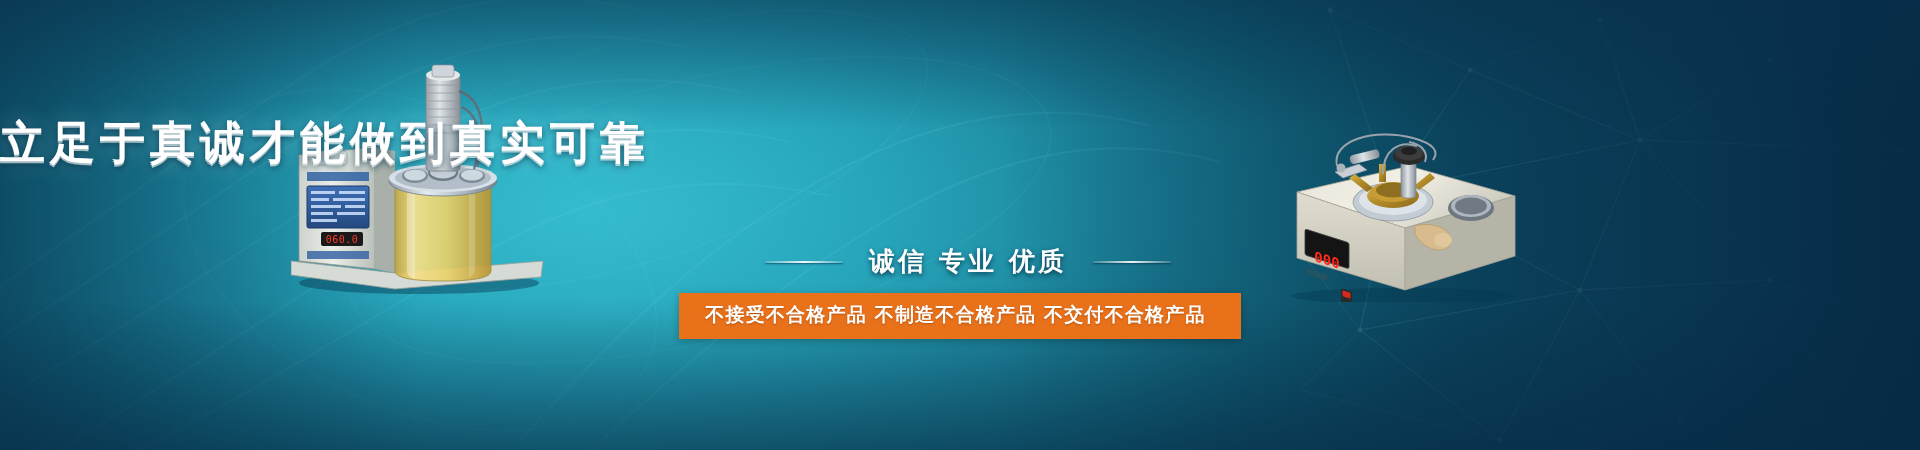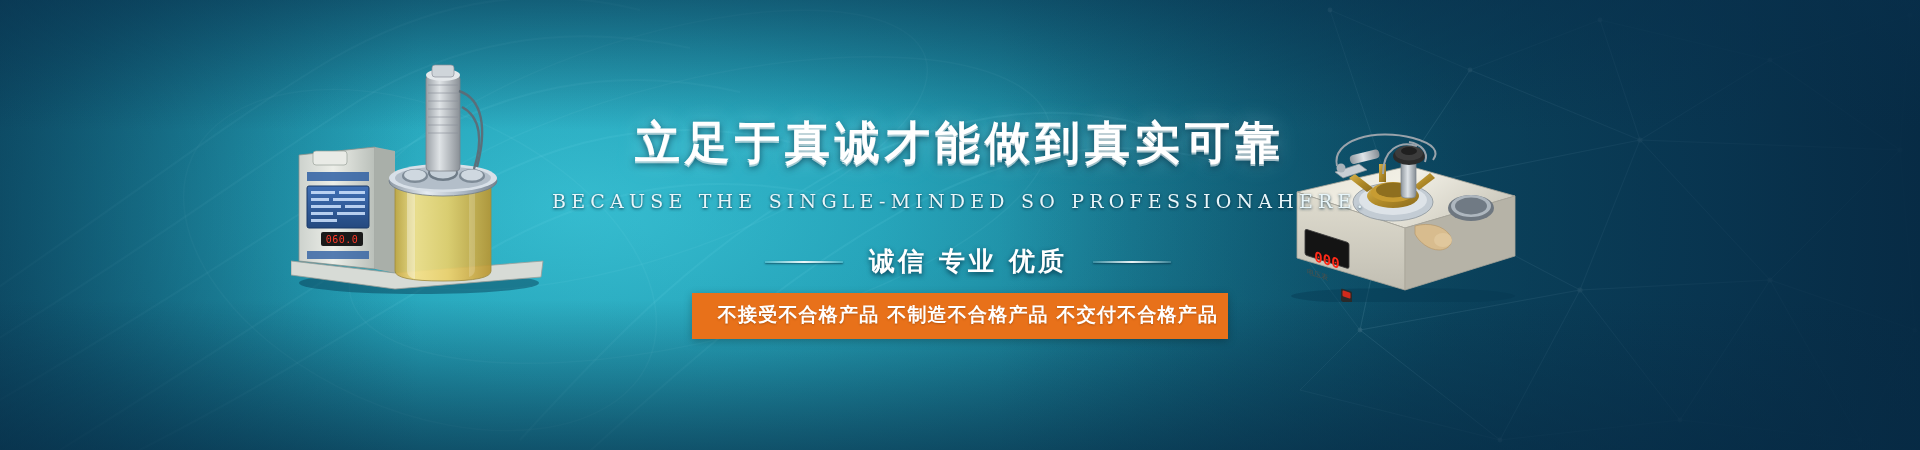--- a/index.html
+++ b/index.html
@@ -77,21 +77,20 @@
     width: 1920px;
     height: 450px;
     pointer-events: none;
   }
 
   .headline {
     position: absolute;
     left: 0;
     right: 0;
     top: 120px;
-    text-align: center;
     font-family: "DejaVu Sans", "Liberation Sans", sans-serif;
     font-size: 45px;
     font-weight: bold;
     letter-spacing: 5px;
     color: #ffffff;
     text-shadow:
       0 2px 0 rgba(255,255,255,0.6),
       0 3px 7px rgba(3,40,60,0.75),
       0 0 22px rgba(190,245,255,0.35);
     white-space: nowrap;
@@ -147,21 +146,21 @@
     display: flex;
     justify-content: center;
   }
   .ribbon {
     background: #e8711a;
     color: #ffffff;
     font-family: "DejaVu Sans", "Liberation Sans", sans-serif;
     font-size: 19px;
     font-weight: bold;
     letter-spacing: 1.2px;
-    padding: 9px 10px 11px 26px;
+    padding: 9px 35px 11px 26px;
     white-space: nowrap;
     text-shadow: 0 1px 2px rgba(120,50,0,0.45);
     box-shadow: 0 2px 8px rgba(0,0,0,0.25);
   }
 
   
   .device-left {
     position: absolute;
     left: 291px;
     top: 55px;
@@ -437,21 +436,20 @@
 
       <path d="M132,96 C146,92 160,96 166,104 C172,112 166,120 156,120 C146,120 136,112 132,104 Z" fill="#d8bc8e" stroke="#b79a6c" stroke-width="0.7"></path>
       <ellipse cx="160" cy="110" rx="9" ry="7" fill="#e0c79c"></ellipse>
     </svg>
   </div>
 
   <div class="text-block">
 
     <div class="headline">立足于真诚才能做到真实可靠</div>
 
-    <div class="subhead">BECAUSE THE SINGLE-MINDED SO PROFESSIONAHERE.</div>
 
     <div class="tagline-row">
       <span class="tag-rule"></span>
       <span class="tagline">诚信  专业  优质</span>
       <span class="tag-rule"></span>
     </div>
 
     <div class="ribbon-wrap">
       <div class="ribbon">不接受不合格产品  不制造不合格产品  不交付不合格产品</div>
     </div>

